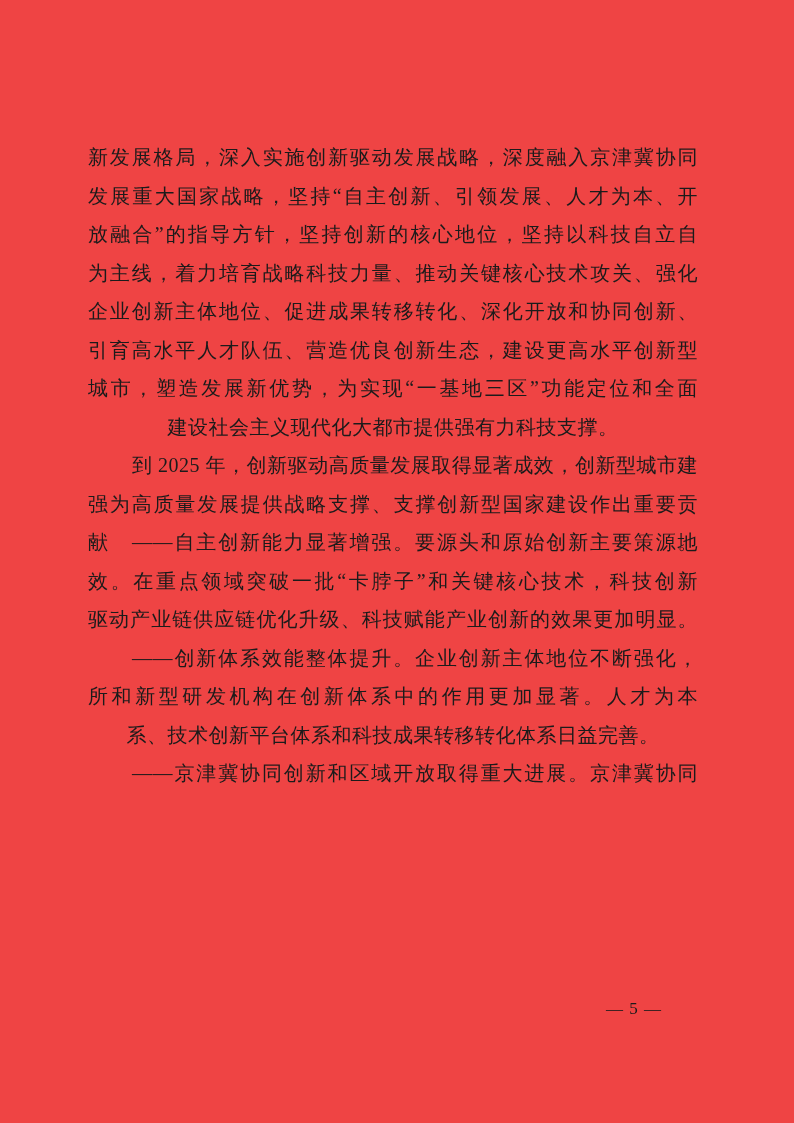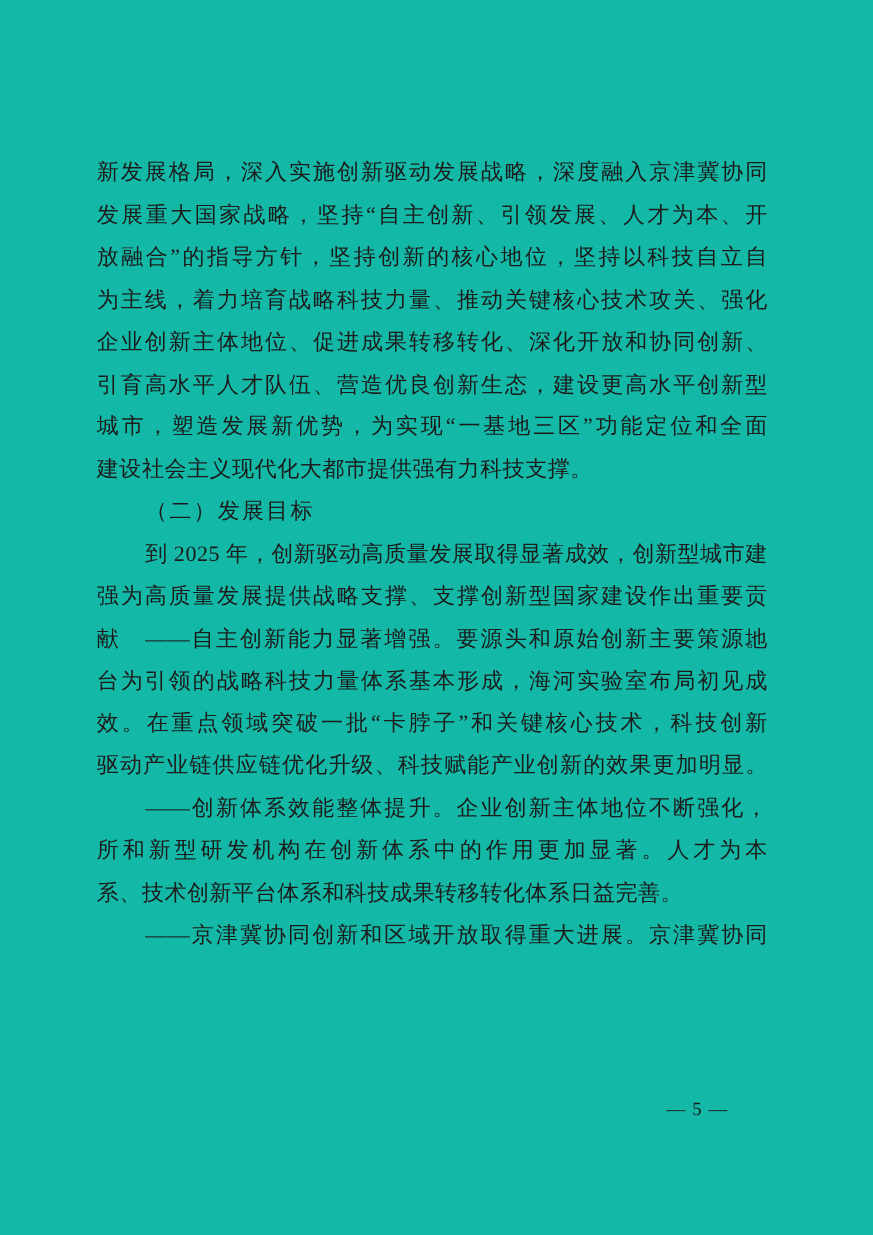--- a/index.html
+++ b/index.html
@@ -4,37 +4,37 @@
 <style>
   html, body {
     margin: 0;
     padding: 0;
     background: #ffffff;
   }
   .page {
     position: relative;
     width: 794px;
     height: 1123px;
-    background: #14b8a6;
+    background: #ef4444;
     overflow: hidden;
     font-family: "Liberation Serif", "DejaVu Serif", serif;
     color: #1b1b1b;
   }
   .textblock {
     position: absolute;
     left: 88px;
     top: 138px;
     width: 610px;
   }
   .line {
     height: 38.5px;
     line-height: 38.5px;
     font-size: 20px;
     white-space: normal;
-    text-align: left;
+    text-align: center;
     letter-spacing: 0.5px;
   }
   .line.j {
     text-align: justify;
     text-align-last: justify;
     text-justify: inter-character;
   }
   .line.indent {
     padding-left: 44px;
   }
@@ -59,25 +59,23 @@
 <div class="page">
   <div class="textblock">
     <div class="line j">新发展格局，深入实施创新驱动发展战略，深度融入京津冀协同</div>
     <div class="line j">发展重大国家战略，坚持“自主创新、引领发展、人才为本、开</div>
     <div class="line j">放融合”的指导方针，坚持创新的核心地位，坚持以科技自立自</div>
     <div class="line j">为主线，着力培育战略科技力量、推动关键核心技术攻关、强化</div>
     <div class="line j">企业创新主体地位、促进成果转移转化、深化开放和协同创新、</div>
     <div class="line j">引育高水平人才队伍、营造优良创新生态，建设更高水平创新型</div>
     <div class="line j">城市，塑造发展新优势，为实现“一基地三区”功能定位和全面</div>
     <div class="line">建设社会主义现代化大都市提供强有力科技支撑。</div>
-    <div class="line indent heading">（二）发展目标</div>
     <div class="line j indent">到 2025 年，创新驱动高质量发展取得显著成效，创新型城市建</div>
     <div class="line j">强为高质量发展提供战略支撑、支撑创新型国家建设作出重要贡献。</div>
     <div class="line j indent">——自主创新能力显著增强。要源头和原始创新主要策源地</div>
-    <div class="line j">台为引领的战略科技力量体系基本形成，海河实验室布局初见成</div>
     <div class="line j">效。在重点领域突破一批“卡脖子”和关键核心技术，科技创新</div>
     <div class="line j">驱动产业链供应链优化升级、科技赋能产业创新的效果更加明显。</div>
     <div class="line j indent">——创新体系效能整体提升。企业创新主体地位不断强化，</div>
     <div class="line j">所和新型研发机构在创新体系中的作用更加显著。人才为本</div>
     <div class="line">系、技术创新平台体系和科技成果转移转化体系日益完善。</div>
     <div class="line j indent">——京津冀协同创新和区域开放取得重大进展。京津冀协同</div>
   </div>
 
   <div class="page-number">— 5 —</div>
 </div>

